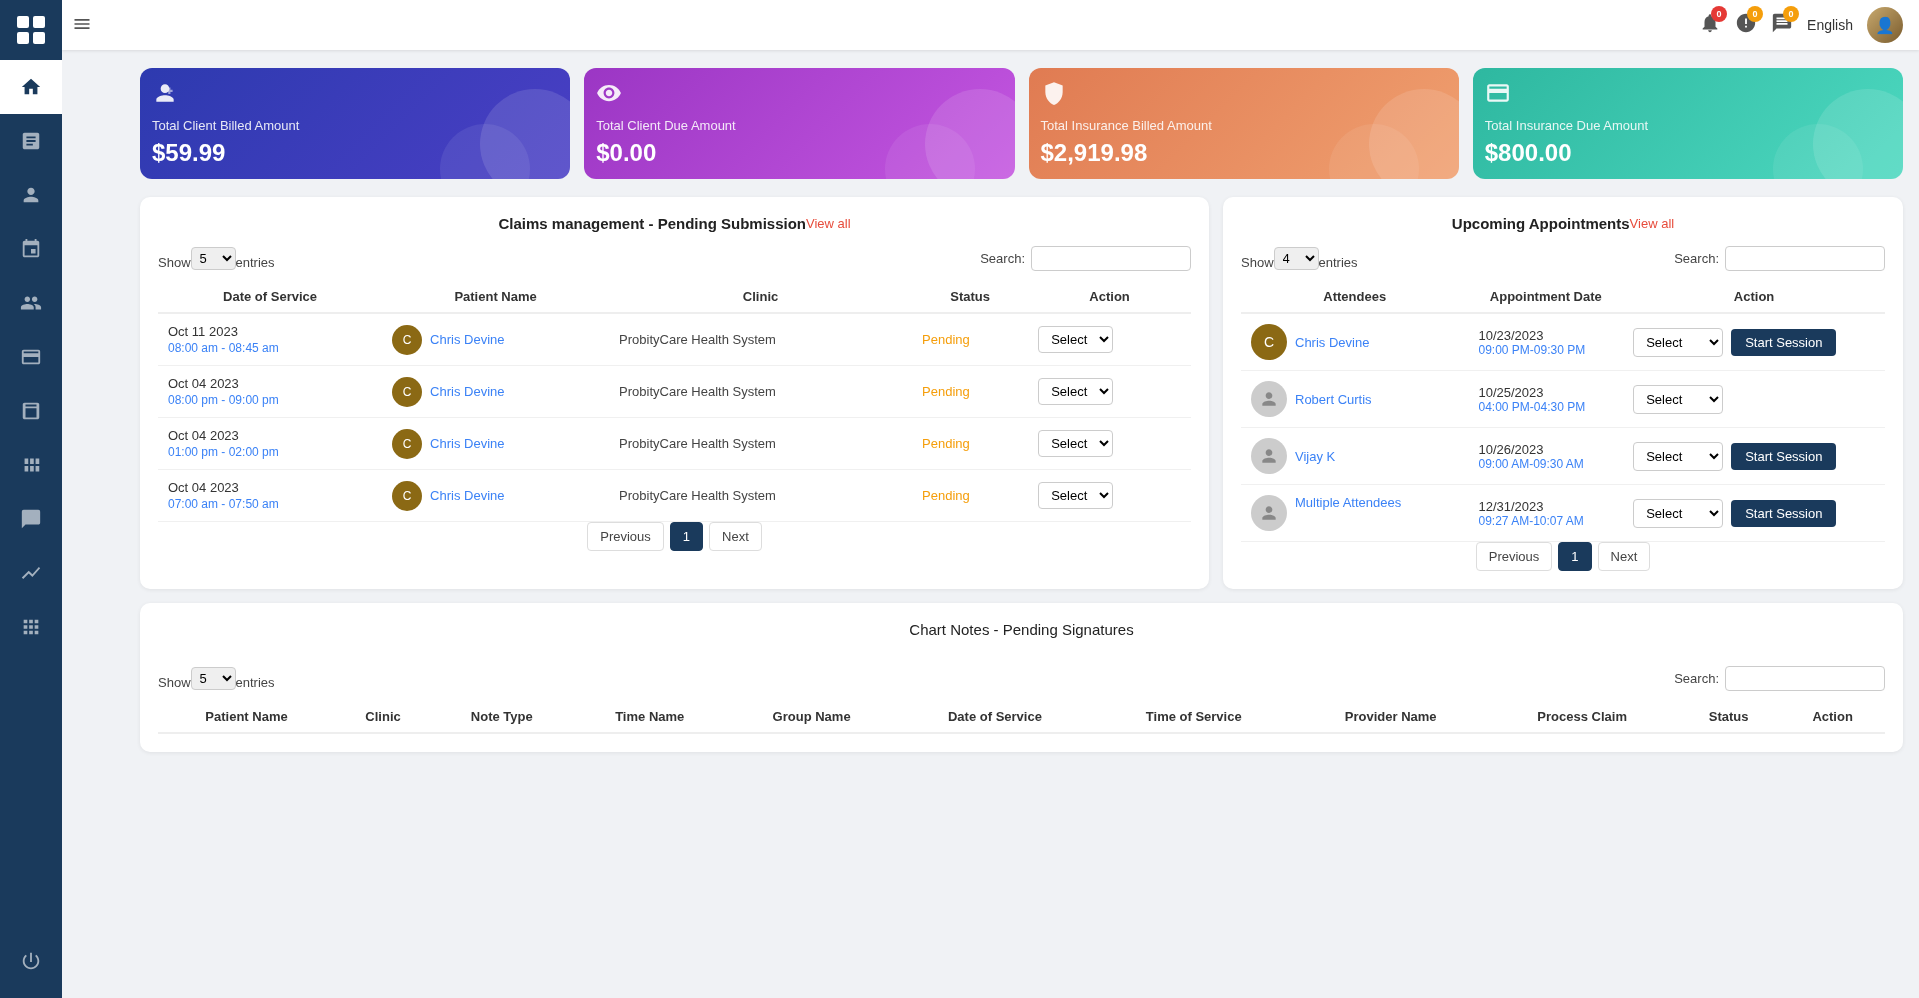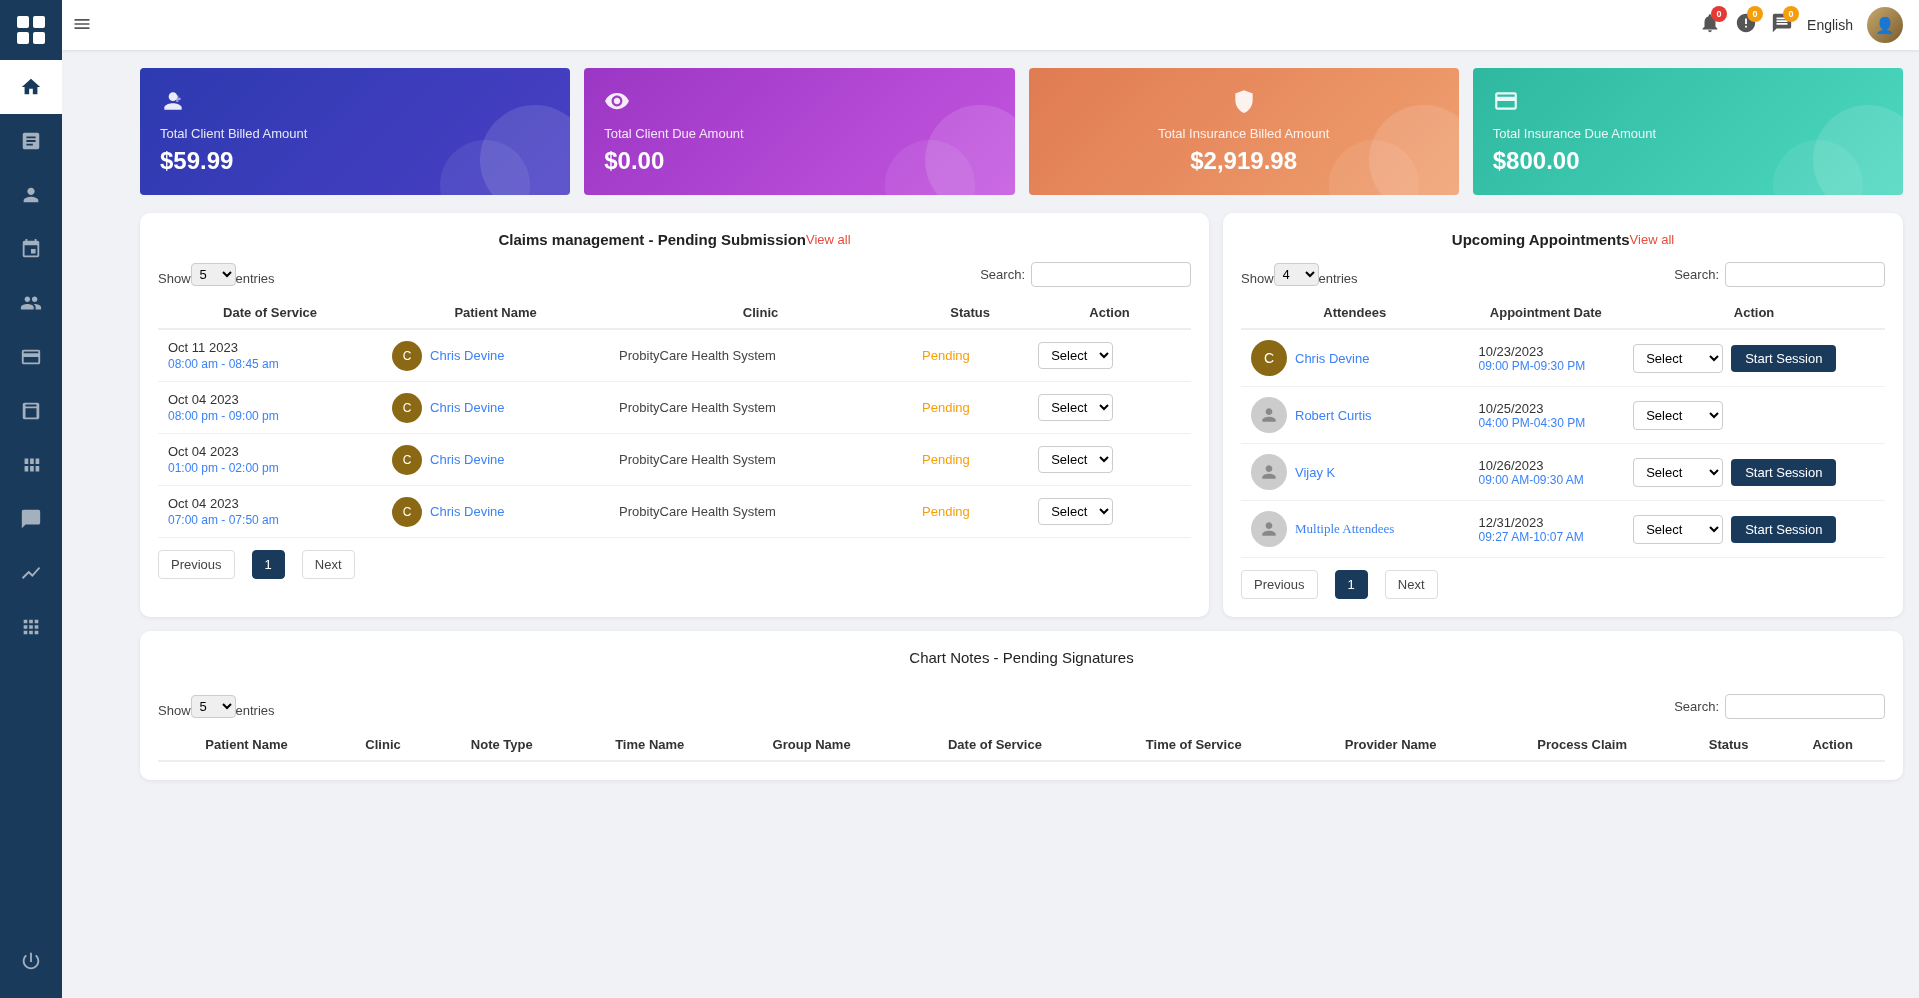--- a/index.html
+++ b/index.html
@@ -102,30 +102,30 @@
     }
 
     
     .cards-row {
       display: grid;
       grid-template-columns: repeat(4, 1fr);
       gap: 14px;
       margin-bottom: 18px;
     }
     .summary-card {
-      border-radius: 4px;
-      padding: 20px;
+      border-radius: 12px;
+      padding: 12px;
       color: white;
       position: relative;
       overflow: hidden;
       min-height: 110px;
     }
     .card-1 { background: linear-gradient(135deg, #2d3aaf, #4a3fc5); }
     .card-2 { background: linear-gradient(135deg, #9b36c4, #c456e0); }
-    .card-3 { background: linear-gradient(135deg, #e07b52, #f0a070); text-align: center; }
+    .card-3 { background: linear-gradient(135deg, #e07b52, #f0a070); }
     .card-4 { background: linear-gradient(135deg, #2eb8a0, #4dd8c0); }
     .card-circle {
       position: absolute;
       right: -20px; bottom: -20px;
       width: 110px; height: 110px;
       border-radius: 50%;
       background: rgba(255,255,255,0.12);
     }
     .card-circle2 {
       position: absolute;
@@ -213,24 +213,23 @@
       border-radius: 4px;
       padding: 4px 8px;
       font-size: 13px;
       cursor: pointer;
       background: white;
     }
 
     
     .pagination {
       display: flex;
-      justify-content: flex-start;
+      justify-content: center;
       align-items: center;
-      gap: 17px;
-      margin-top: 12px;
+      gap: 6px;
     }
     .page-btn {
       padding: 6px 12px;
       border: 1px solid #ddd;
       border-radius: 4px;
       background: white;
       font-size: 13px;
       cursor: pointer;
       color: #444;
     }
@@ -630,21 +629,21 @@
       <div style="display:flex;align-items:center;gap:8px;">
         <select class="select-dropdown">
           <option>Select</option>
         </select>
         <button class="start-session-btn">Start Session</button>
       </div>
     </td>
   </tr>
             <tr>
     <td>
-      <div style="display:flex;align-items:center;gap:8px;font-family:Liberation Serif, serif;">
+      <div style="display:flex;align-items:flex-start;gap:8px;">
         <div style="width:36px;height:36px;border-radius:50%;background:#ccc;display:flex;align-items:center;justify-content:center;">
                     <svg width="20" height="20" viewBox="0 0 24 24" fill="#888">
                       <path d="M12 12c2.21 0 4-1.79 4-4s-1.79-4-4-4-4 1.79-4 4 1.79 4 4 4zm0 2c-2.67 0-8 1.34-8 4v2h16v-2c0-2.66-5.33-4-8-4z"></path>
                     </svg>
                   </div>
         <a class="appt-name">Multiple Attendees</a>
       </div>
     </td>
     <td>
       <div class="appt-date">12/31/2023</div>

